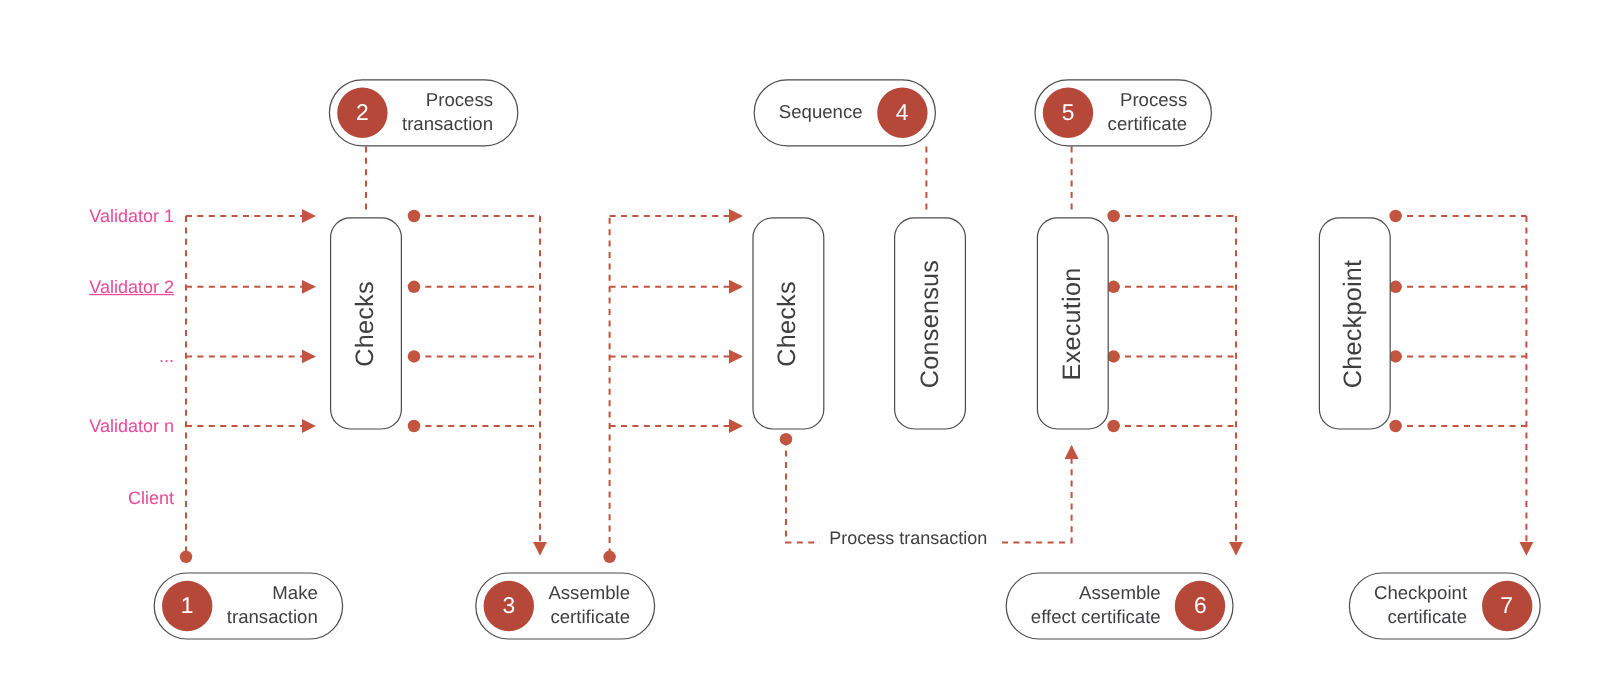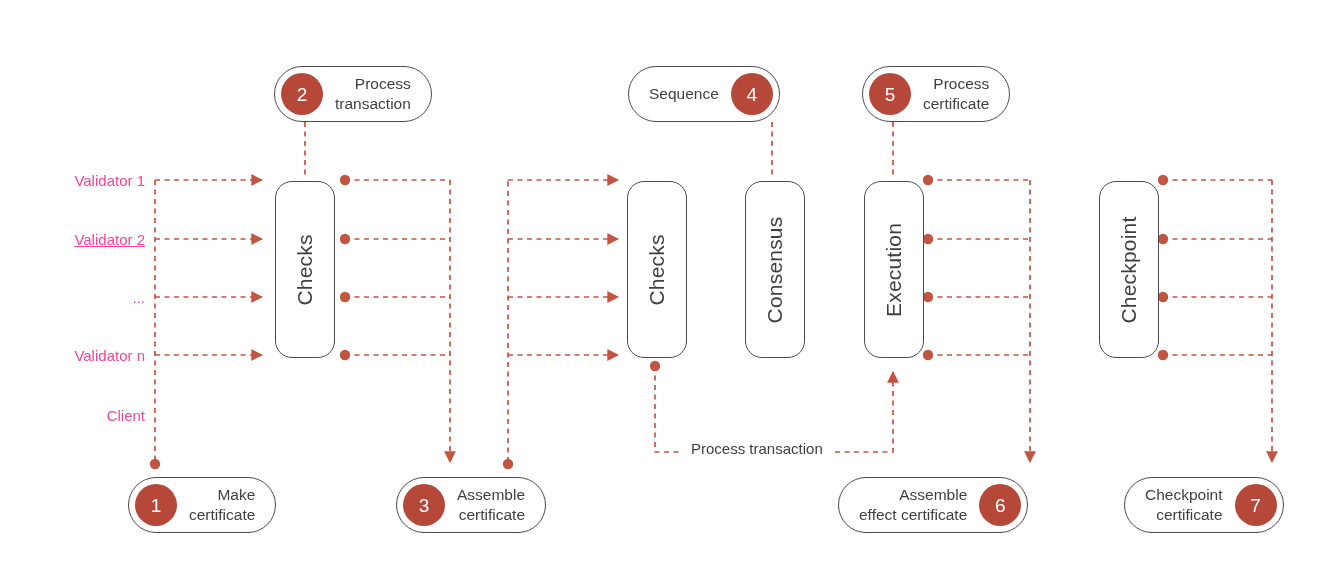--- a/index.html
+++ b/index.html
@@ -209,21 +209,21 @@
 
   <div class="stage" style="left:1099px; top:181px; width:60px; height:177px;">
     <span class="stage-label">Checkpoint</span>
   </div>
 
   <div class="wire-caption" style="left:683px; top:441px;">Process transaction</div>
 
   <div class="pill badge-left" style="left:128px; top:477px;">
     <span class="badge">1</span>
     <span class="pill-text">Make
-certificate</span>
+transaction</span>
   </div>
 
   <div class="pill badge-left" style="left:274px; top:66px;">
     <span class="badge">2</span>
     <span class="pill-text">Process
 transaction</span>
   </div>
 
   <div class="pill badge-left" style="left:396px; top:477px;">
     <span class="badge">3</span>

